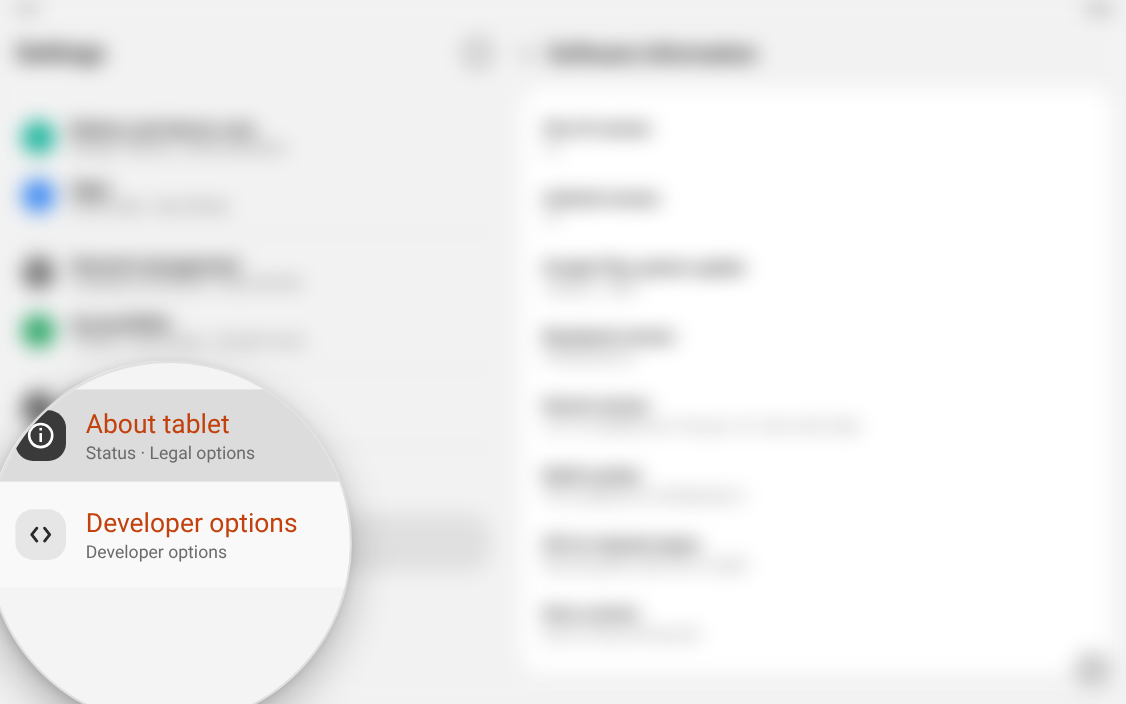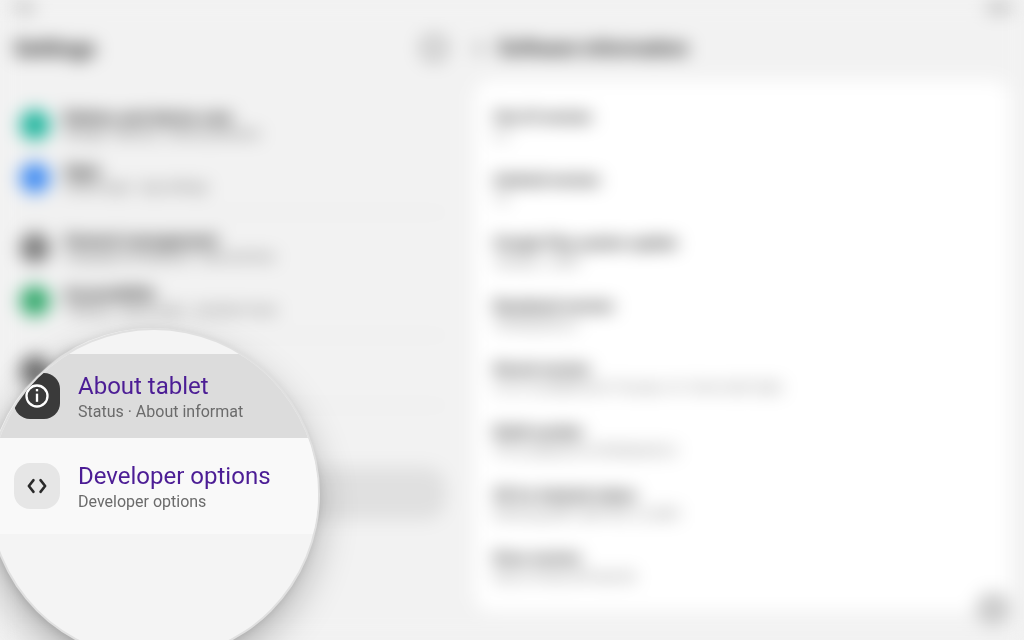--- a/index.html
+++ b/index.html
@@ -174,21 +174,21 @@
     display:flex;
     align-items:center;
     justify-content:center;
     flex-shrink:0;
   }
   .lens .row.about .icon-wrap {
     background: #3a3a3a;
   }
   .lens .txt .t {
     font-size: 24px;
-    color: #4c1d95;
+    color: #c2410c;
     font-weight: 400;
     white-space: nowrap;
   }
   .lens .txt .s {
     font-size: 16px;
     color: #6b6b6b;
     white-space: nowrap;
     margin-top: 2px;
   }
 </style>
@@ -326,21 +326,21 @@
     <div class="row about">
       <div class="icon-wrap">
         <svg width="28" height="28" viewBox="0 0 24 24" fill="none">
           <circle cx="12" cy="12" r="9" stroke="#fff" stroke-width="2"></circle>
           <rect x="11" y="10" width="2" height="7" fill="#fff"></rect>
           <rect x="11" y="6" width="2" height="2" fill="#fff"></rect>
         </svg>
       </div>
       <div class="txt">
         <div class="t">About tablet</div>
-        <div class="s">Status  ·  About informat</div>
+        <div class="s">Status  ·  Legal options</div>
       </div>
     </div>
     <div class="row dev">
       <div class="icon-wrap">
         <svg width="28" height="28" viewBox="0 0 24 24" fill="none">
           <path d="M9 7 L5 12 L9 17" stroke="#2a2a2a" stroke-width="2.2" stroke-linecap="round" stroke-linejoin="round" fill="none"></path>
           <path d="M15 7 L19 12 L15 17" stroke="#2a2a2a" stroke-width="2.2" stroke-linecap="round" stroke-linejoin="round" fill="none"></path>
         </svg>
       </div>
       <div class="txt">

